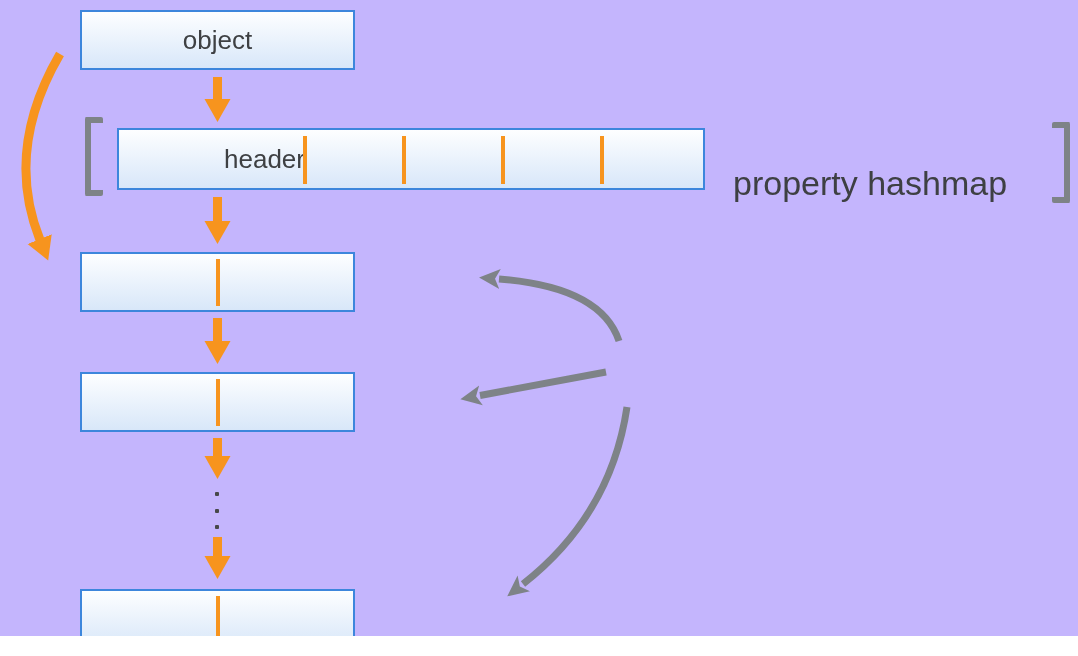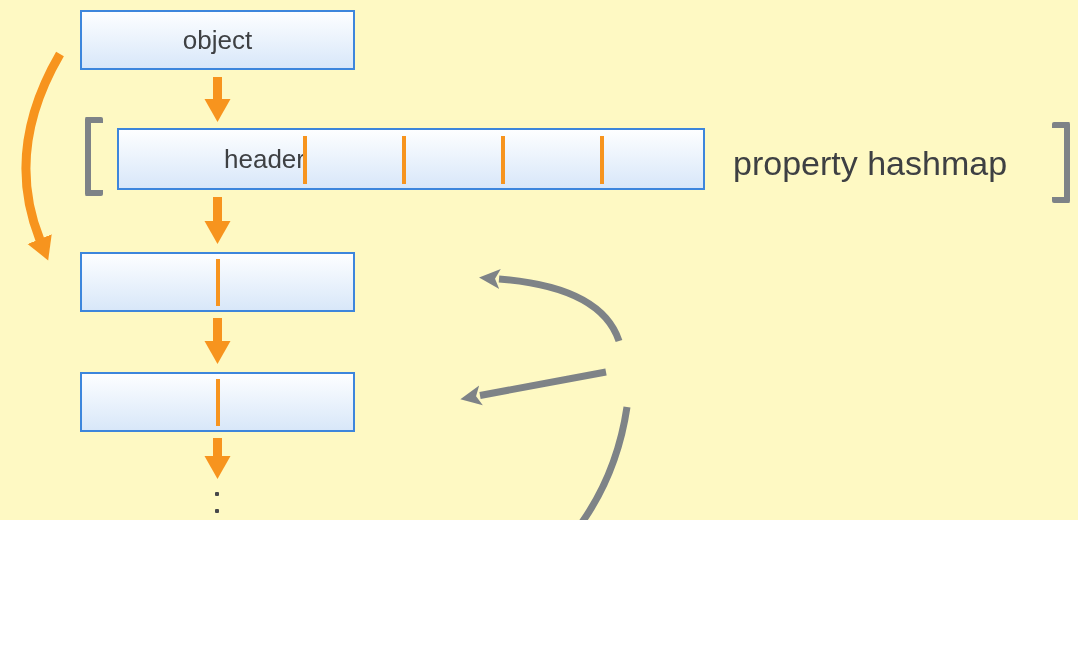--- a/index.html
+++ b/index.html
@@ -6,22 +6,22 @@
     --accent-orange:#F7941E;
     --box-border-blue:#3D86DC;
     --box-fill-top:#FDFEFF;
     --box-fill-bottom:#D8E7F9;
     --bracket-gray:#7E8387;
     --text-dark:#3E4043;
   }
   html,body{margin:0;padding:0;background:#fff;}
   .canvas{
     position:relative;
-    width:1078px;height:520px;
-    background:#fef9c3;
+    width:1078px;height:636px;
+    background:#c4b5fd;
     font-family:"Liberation Sans", sans-serif;
     color:var(--text-dark);
     overflow:hidden;
   }
   .node{
     position:absolute;
     box-sizing:border-box;
     border:2px solid var(--box-border-blue);
     background:linear-gradient(to bottom, var(--box-fill-top), var(--box-fill-bottom));
     display:flex;align-items:center;justify-content:center;
@@ -61,20 +61,21 @@
     border-right:6px solid var(--bracket-gray);
     border-top:6px solid var(--bracket-gray);
     border-bottom:6px solid var(--bracket-gray);
     border-radius:2px;
   }
   .big-label{
     position:absolute;
     font-size:34px;line-height:1;
     color:var(--text-dark);
     white-space:nowrap;
+    margin-top:20px;
   }
   .hashmap-label{left:733px;top:146px;}
   .pairs-label{left:637px;top:349px;}
   .dots{position:absolute;left:215px;top:492px;width:5px;}
   .dot{
     width:4px;height:4px;border-radius:1px;
     background:#47484A;
     position:absolute;left:0;
   }
   .dot:nth-child(1){top:0;}

